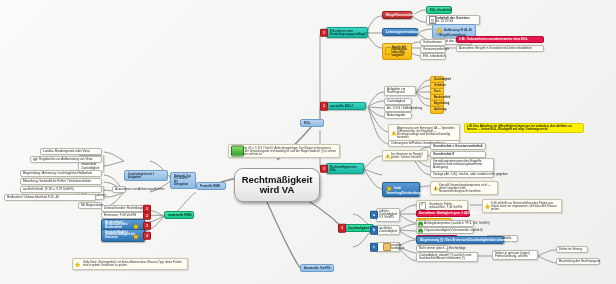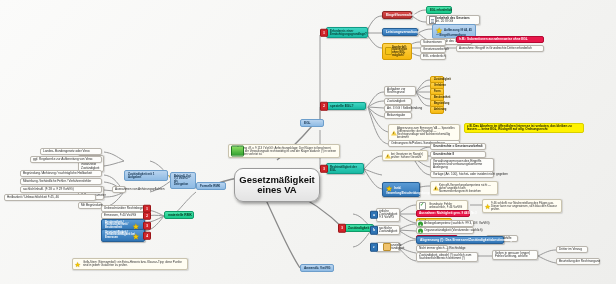--- a/index.html
+++ b/index.html
@@ -167,21 +167,21 @@
       <path d="M474 239 L 486 239"></path>
       <path d="M398 247 C 406 242, 410 240, 416 240"></path>
       <path d="M398 247 C 406 250, 410 252, 416 253"></path>
       <path d="M398 247 C 406 256, 410 260, 416 261"></path>
       <path d="M478 256 L 492 256"></path>
       <path d="M538 256 C 546 252, 550 250, 556 250"></path>
       <path d="M538 256 C 546 260, 550 262, 556 263"></path>
     </g>
   </svg>
 
-  <div class="node central" style="left:234px;top:168px;width:86px;height:34px;">Gesetzmäßigkeit eines VA</div>
+  <div class="node central" style="left:234px;top:168px;width:86px;height:34px;">Rechtmäßigkeit wird VA</div>
 
   <div class="node note" style="left:228px;top:144px;width:112px;">
     <span class="geni green"></span>
     <span>Prüfung i.R.v. § 113 I VwGO: Anfechtungsklage: Der Kläger ist beschwert, wenn der Verwaltungsakt rechtswidrig ist und der Kläger dadurch (!) in seinen Rechten verletzt ist.</span>
   </div>
 
   <div class="node bluelt" style="left:300px;top:119px;width:24px;">EGL</div>
 
   <div class="node teal" style="left:326px;top:27px;width:42px;white-space:normal;font-size:2.9px;">
     <span class="badge r">1</span>

